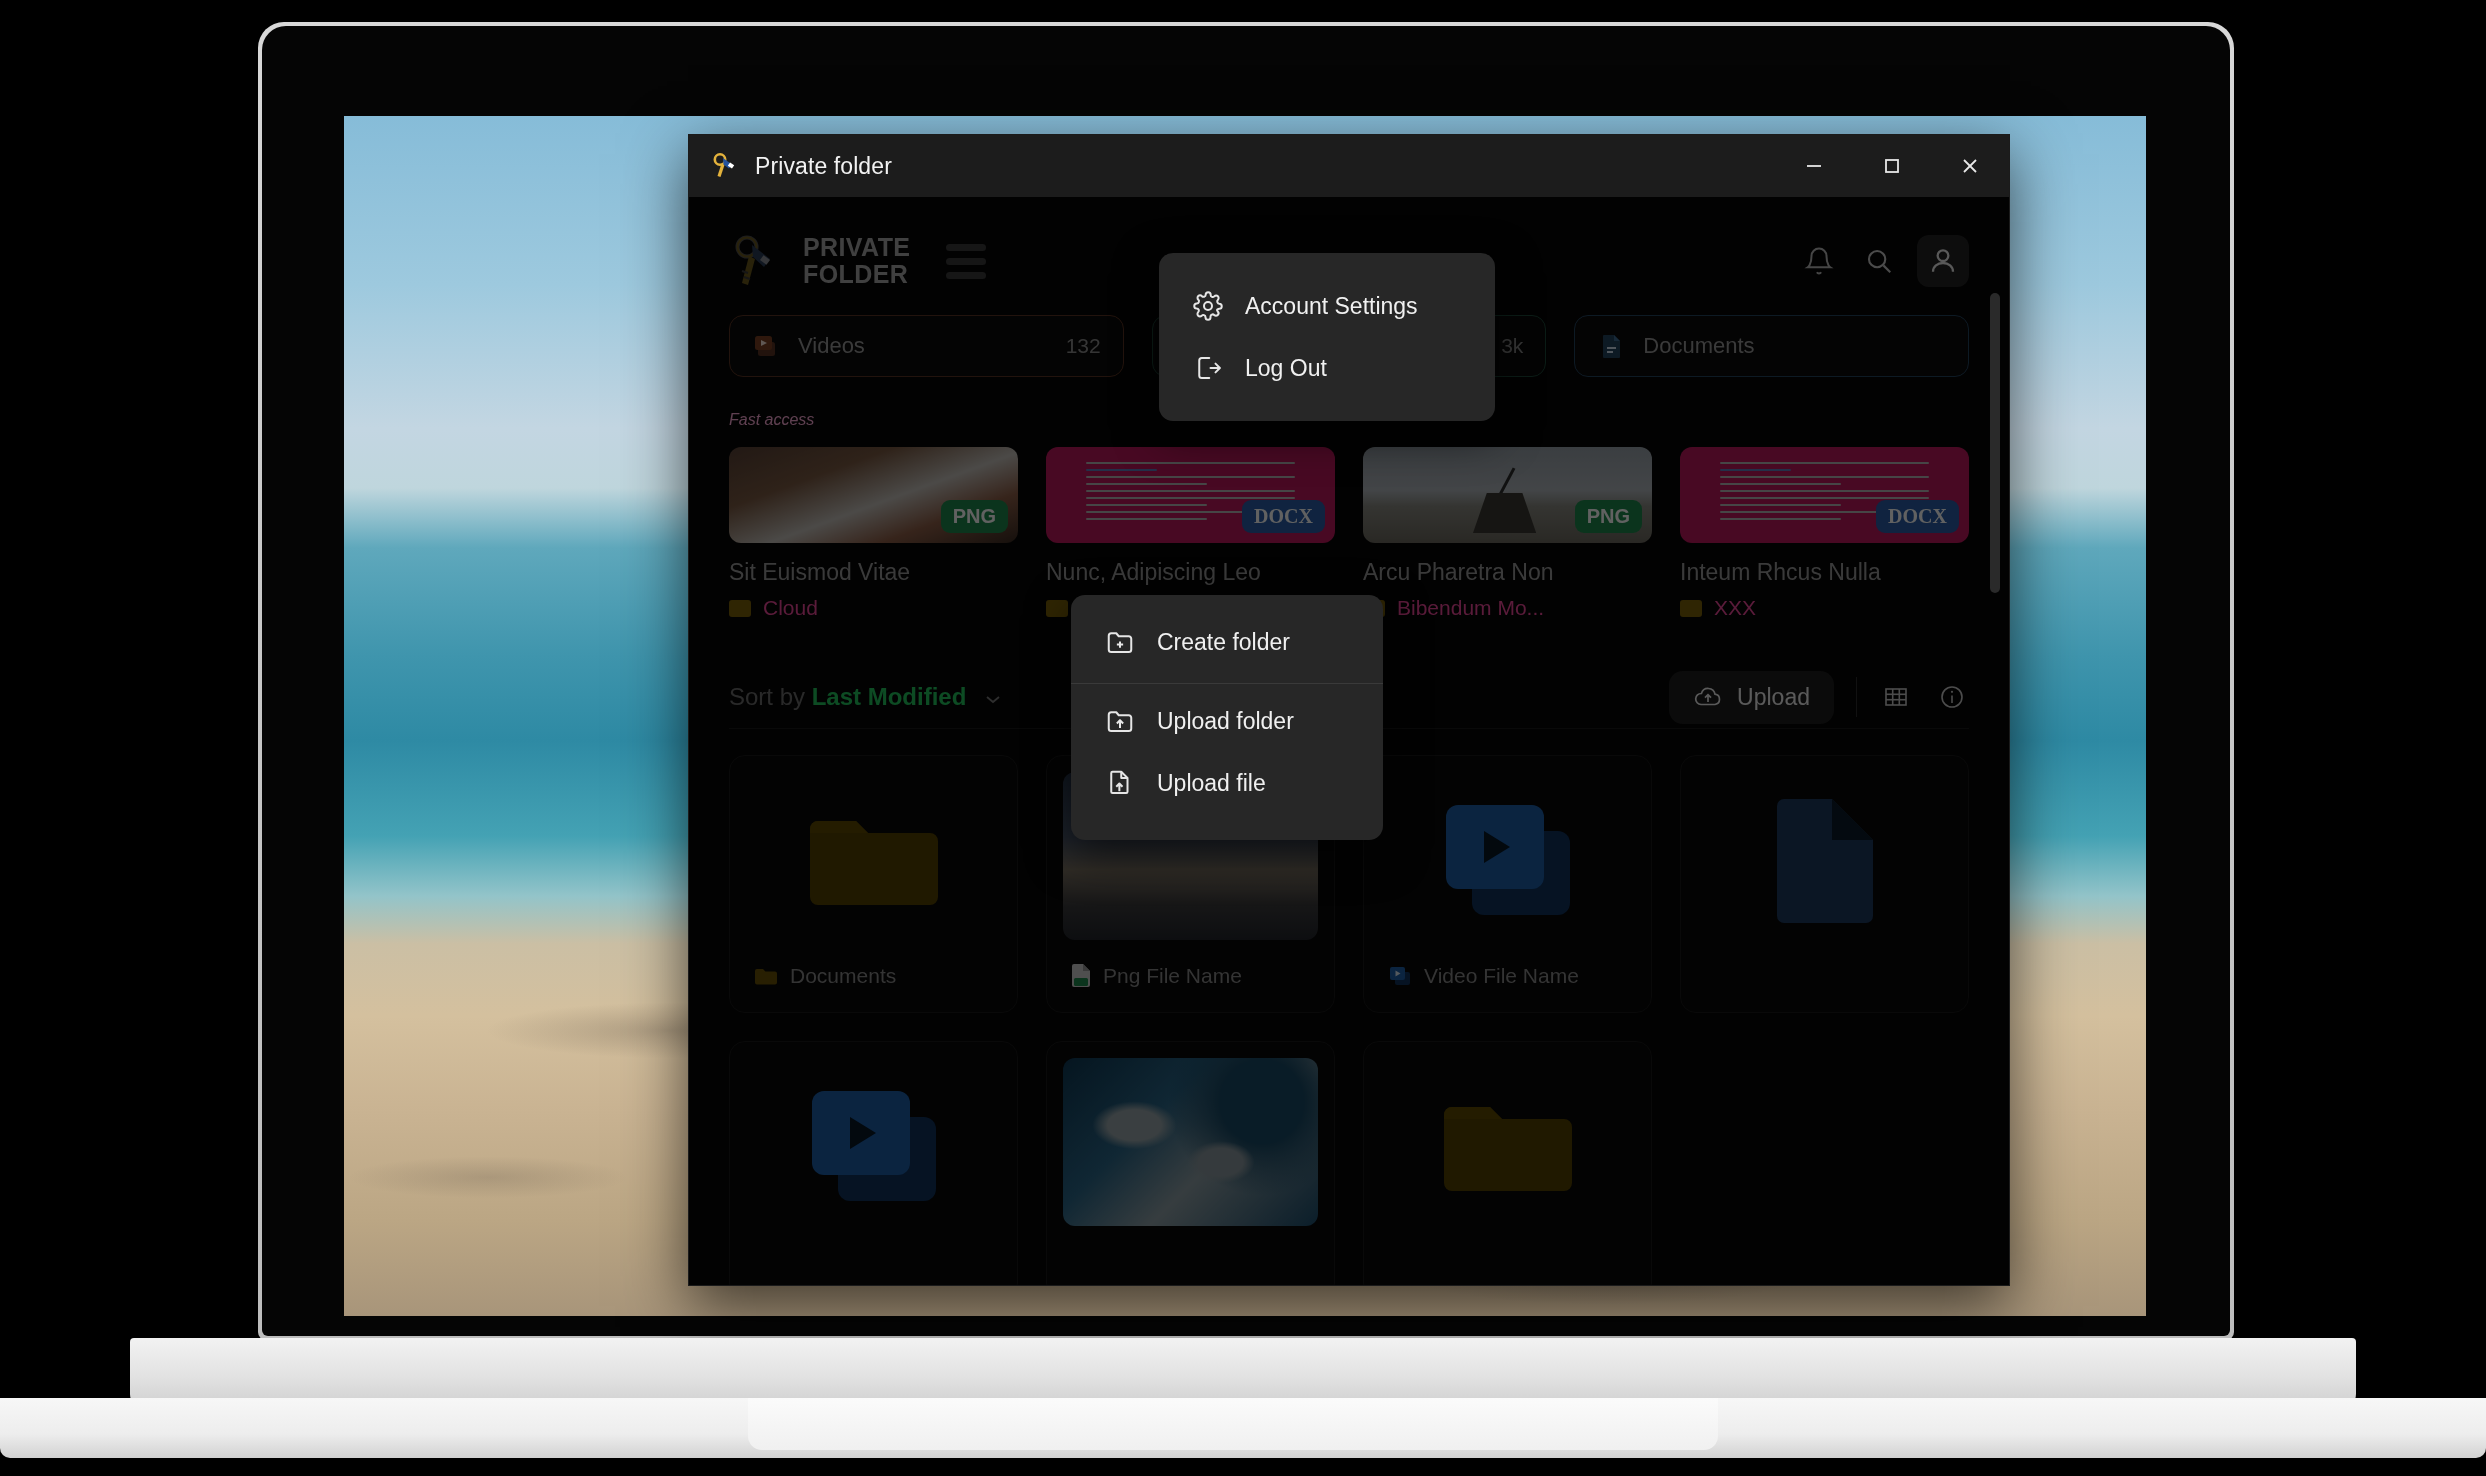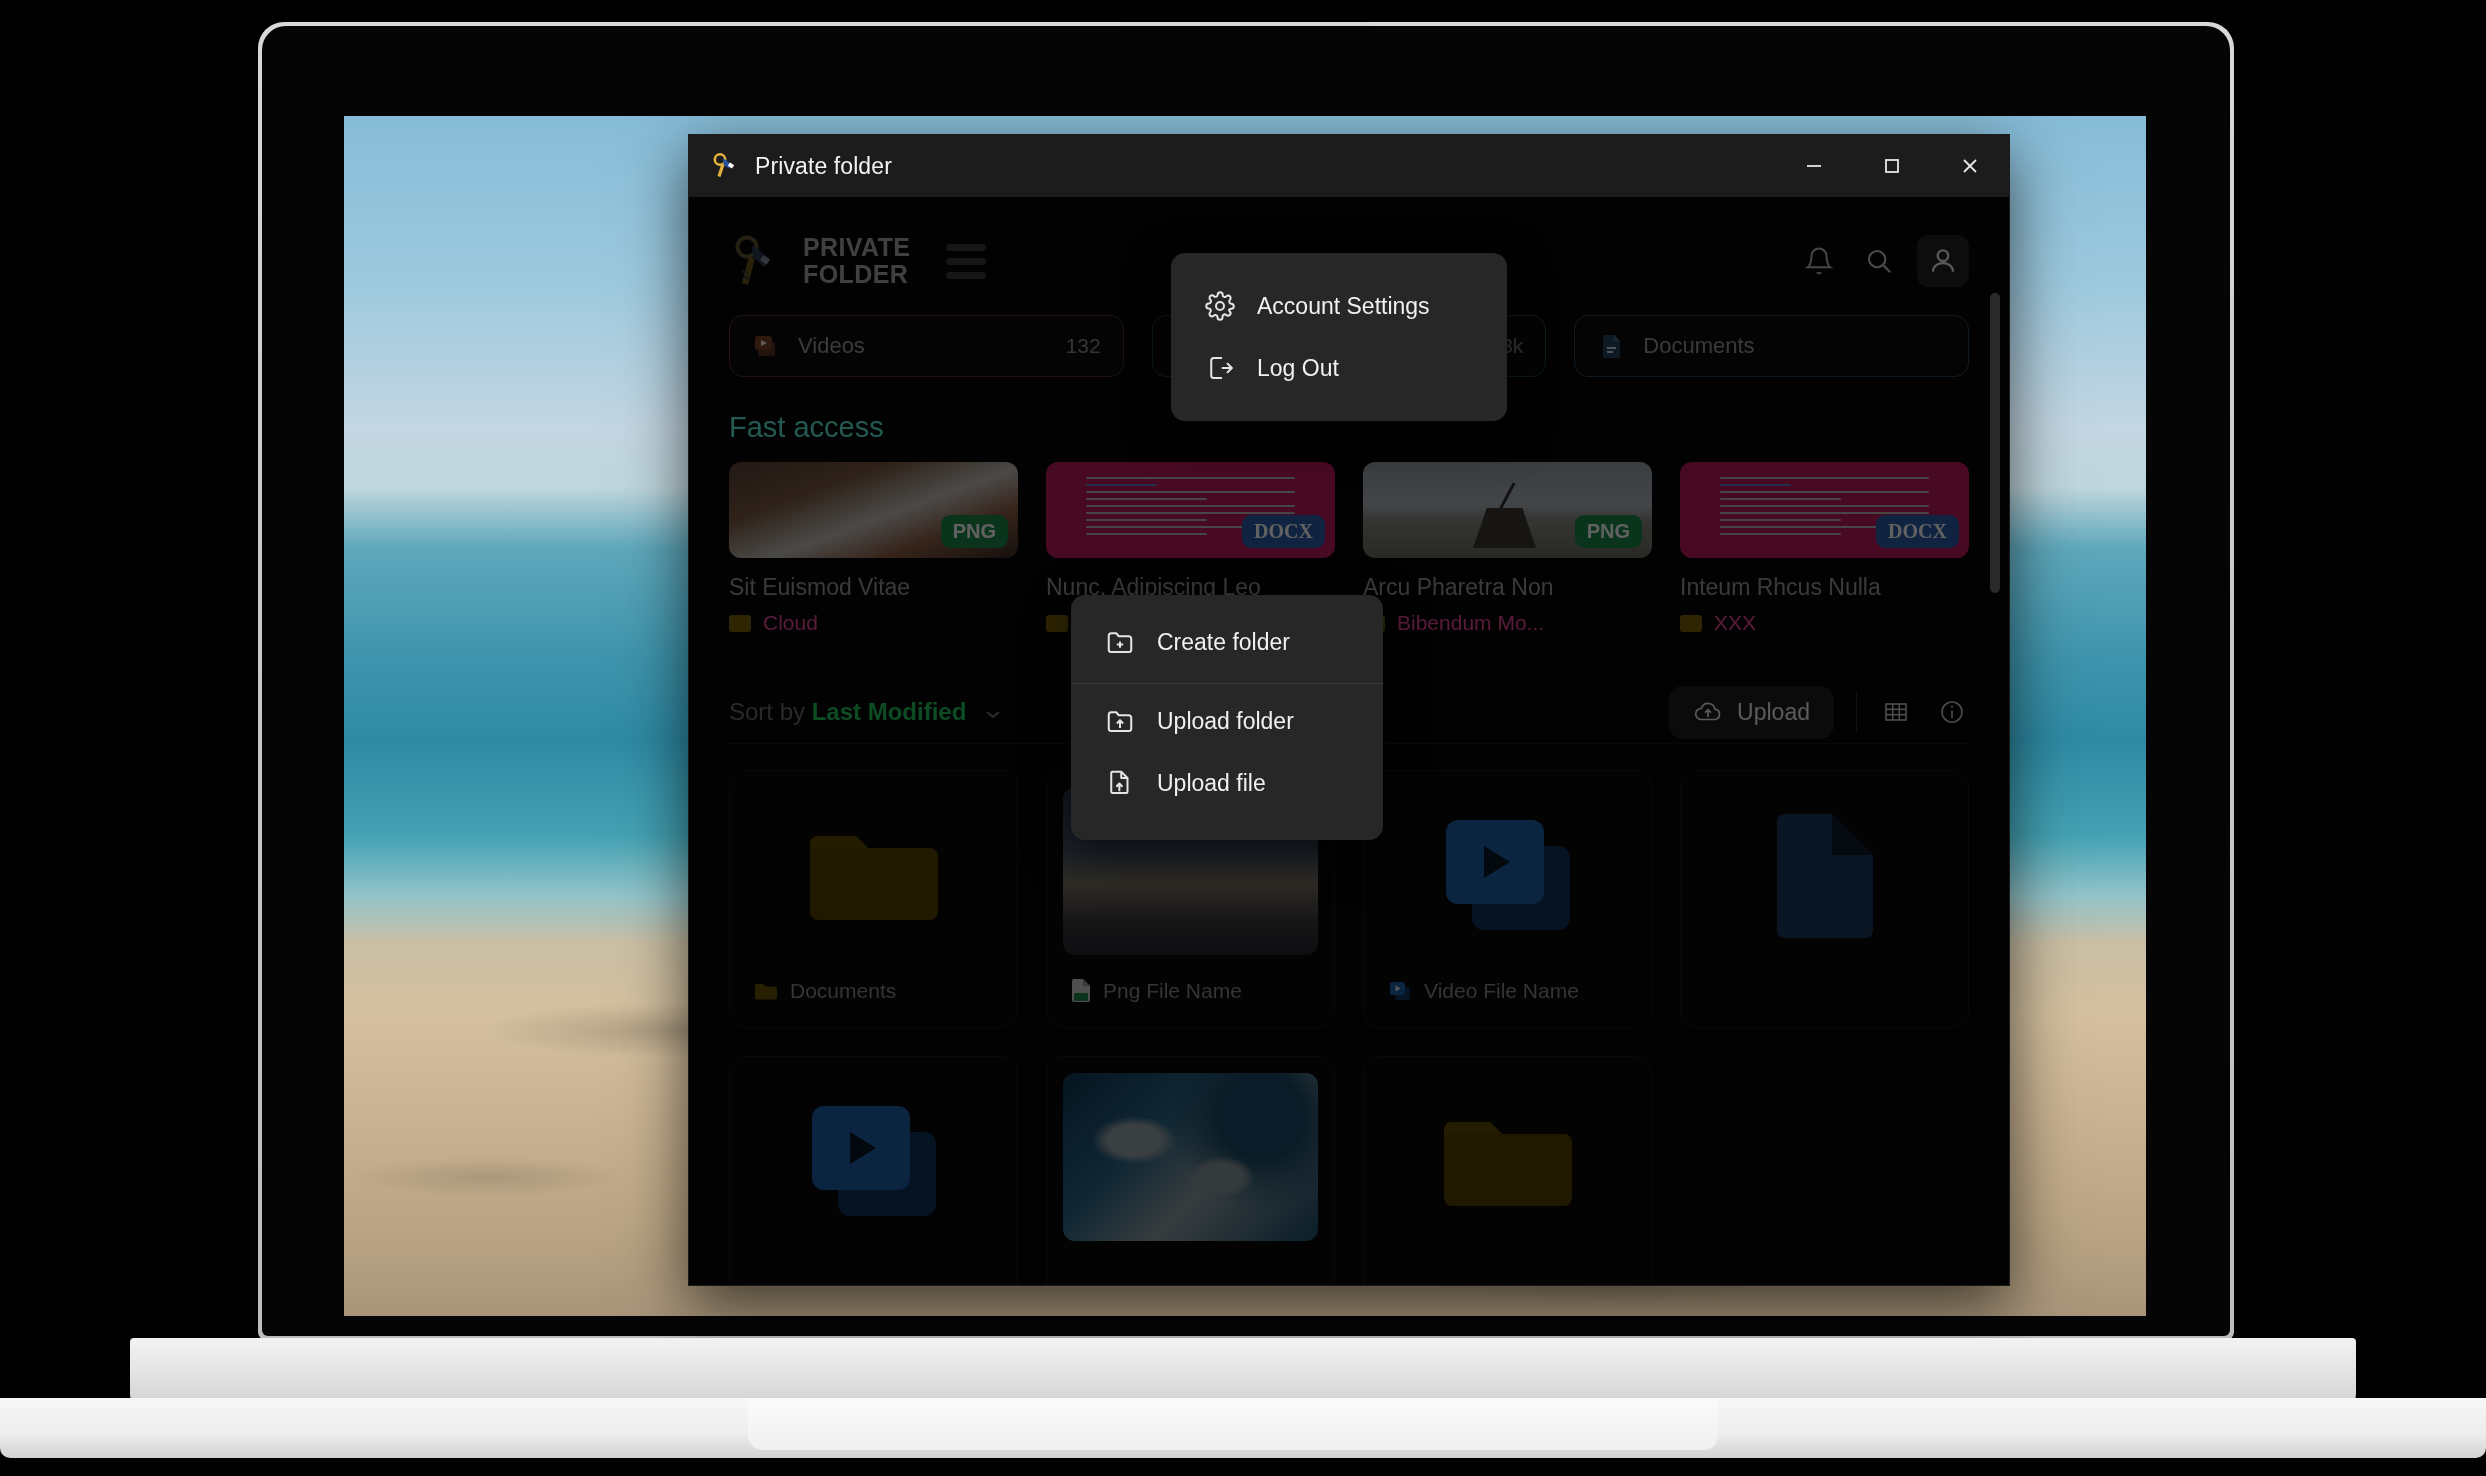--- a/index.html
+++ b/index.html
@@ -152,21 +152,21 @@
     padding: 0 22px; border:1px solid #2b2b2b; background:#0b0b0b;
     color:#9a9a9a; font-size:22px;
   }
   .chip .cnt { margin-left:auto; color:#8d8d8d; font-size:21px; }
   .chip.videos { border-color:#5a3322; }
   .chip.images { border-color:#1f4a3a; }
   .chip.documents { border-color:#24445f; }
   .chip-ico { width:30px; height:30px; flex:none; }
 
   
-  .section-title { position:relative; z-index:5; color:#5eead4; font-size:29px; padding: 34px 40px 0 40px; }
+  .section-title { position:relative; z-index:5; color:#f9a8d4; font-size:16px; padding: 34px 40px 0 40px; font-style: italic; }
   .fa-grid { position:relative; z-index:5; display:flex; gap:28px; padding: 18px 40px 0 40px; }
   .fa-card { flex:1; min-width:0; }
   .fa-thumb {
     position:relative; height:96px; border-radius:12px; overflow:hidden; background:#2a2a2a;
   }
   .fa-badge {
     position:absolute; right:10px; bottom:10px;
     padding:5px 12px; border-radius:9px; font-size:20px; font-weight:600; color:#fff;
   }
   .fa-badge.png  { background:#1f8a4c; }
@@ -233,21 +233,21 @@
   }
   .file-thumb-img { position:absolute; left:16px; top:16px; right:16px; height:168px; border-radius:12px; overflow:hidden;}
 
   
   .menu {
     position:absolute; z-index:70;
     background:#272727; border-radius:14px;
     box-shadow: 0 14px 44px rgba(0,0,0,.6);
     color:#f0f0f0;
   }
-  .menu-account { left:482px; top:56px; width:336px; padding:22px 0; }
+  .menu-account { left:470px; top:56px; width:336px; padding:22px 0; }
   .menu-upload  { left:382px; top:398px; width:312px; padding:16px 0 26px 0; }
   .menu-item {
     display:flex; align-items:center; gap:22px;
     padding: 16px 34px; font-size:23px; cursor:pointer;
   }
   .menu-sep { height:1px; background:#3a3a3a; margin:10px 0 6px 0; }
   .menu-ico { width:30px; height:30px; flex:none; color:#e6e6e6; }
 
   
   .scrollbar-track {

